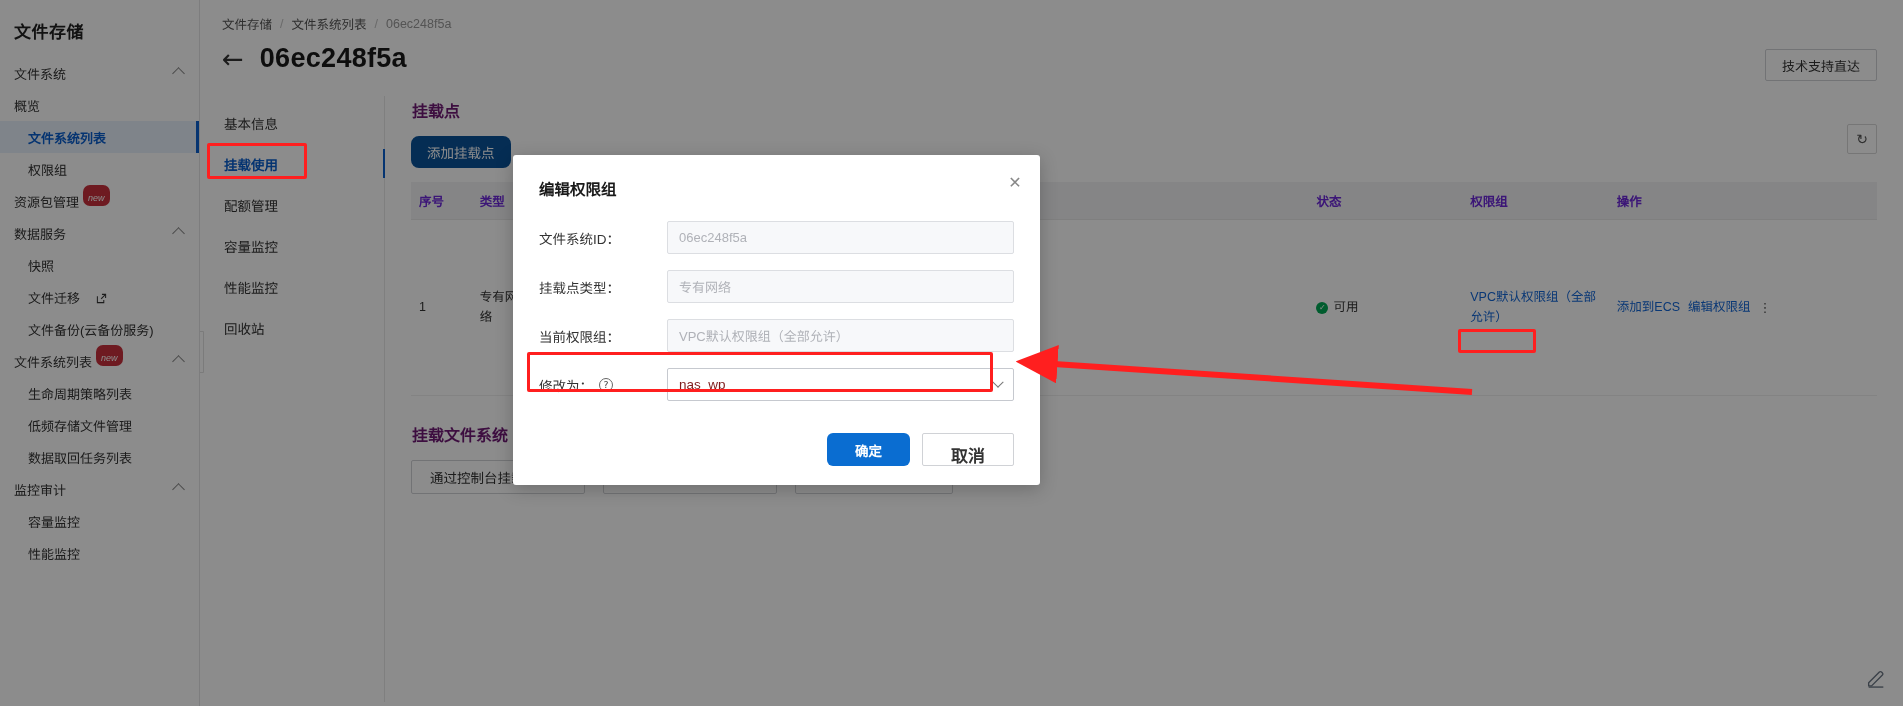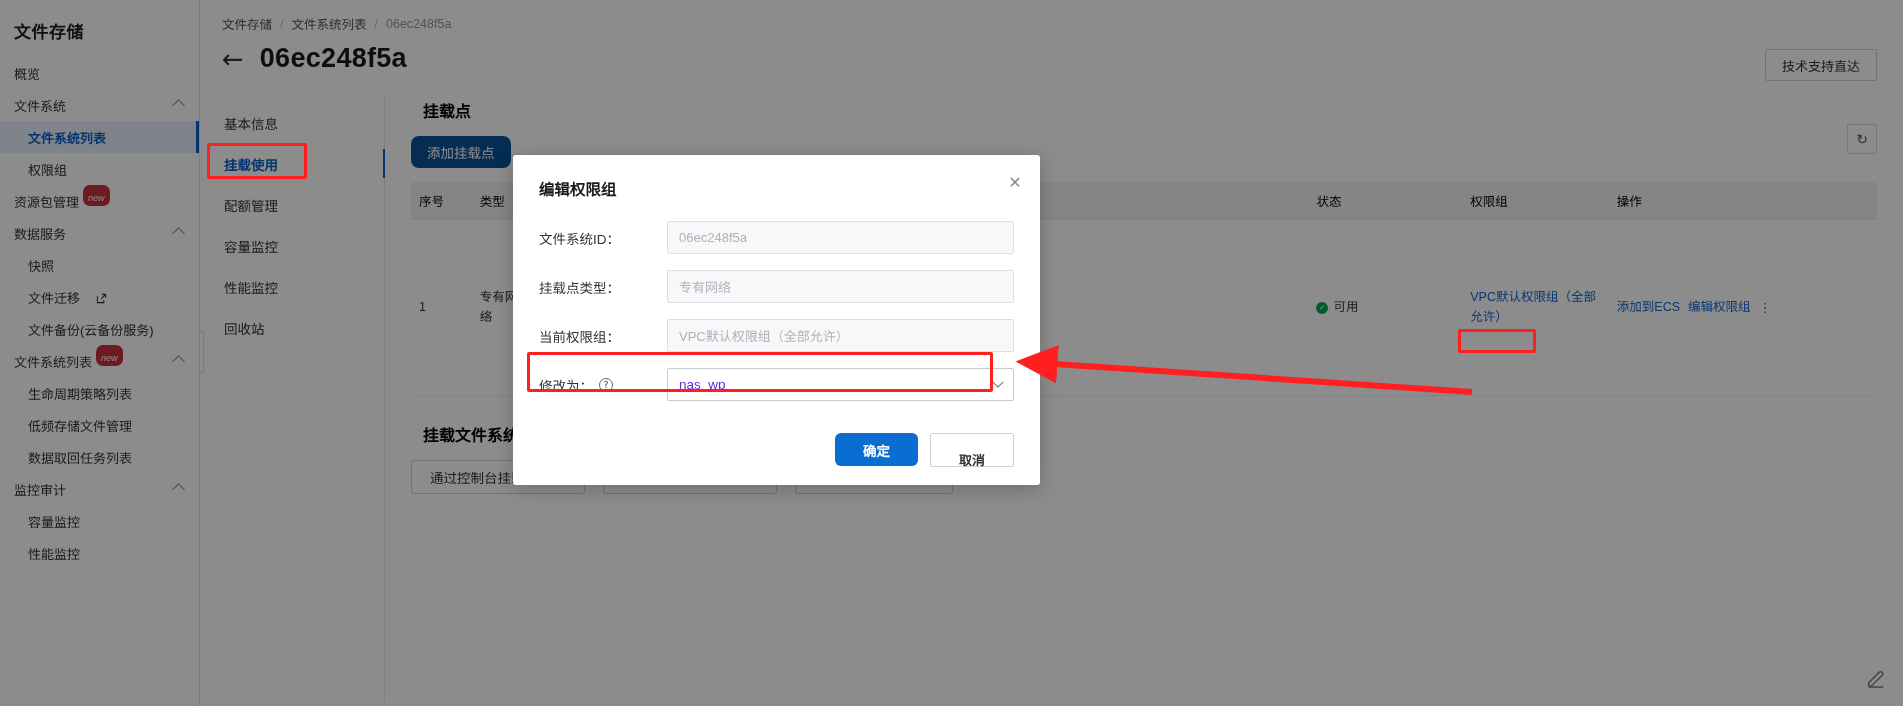--- a/index.html
+++ b/index.html
@@ -194,22 +194,22 @@
   
   .main-panel {
     flex: 1;
     padding: 0 26px 0 26px;
     overflow: hidden;
     position: relative;
   }
   .section-title {
     font-size: 16px;
     font-weight: bold;
-    color: #000000;
-    margin: 2px 0 14px 12px;
+    color: #701a75;
+    margin: 2px 0 14px 1px;
   }
   .primary-btn {
     background: #0a529a;
     color: #fff;
     border: none;
     border-radius: 8px;
     height: 32px;
     padding: 0 16px;
     font-size: 13.5px;
     cursor: pointer;
@@ -234,22 +234,22 @@
   
   .tbl {
     width: 100%;
     border-collapse: collapse;
     margin-top: 14px;
     font-size: 12.5px;
     table-layout: fixed;
   }
   .tbl thead th {
     background: #f2f3f5;
-    font-weight: normal;
-    color: #000000;
+    font-weight: bold;
+    color: #6d28d9;
     text-align: left;
     padding: 9px 8px;
     vertical-align: top;
     font-size: 12.5px;
     border-bottom: 1px solid #e8e8e8;
   }
   .tbl tbody td {
     padding: 10px 8px;
     vertical-align: middle;
     color: #333;
@@ -389,21 +389,21 @@
     flex: 1;
     height: 33px;
     border: 1px solid #c6c9cf;
     border-radius: 2px;
     background: #fff;
     display: flex;
     align-items: center;
     justify-content: space-between;
     padding: 0 11px;
     font-size: 13.5px;
-    color: #6d28d9;
+    color: #7f1d1d;
     cursor: pointer;
   }
   .caret-down {
     width: 8px; height: 8px;
     border-right: 1.5px solid #777;
     border-bottom: 1.5px solid #777;
     transform: rotate(45deg) translate(-2px,-2px);
     flex: none;
   }
   .modal-actions {
@@ -424,22 +424,22 @@
     font-weight: bold;
     cursor: pointer;
     font-family: inherit;
   }
   .btn-cancel {
     background: #fff;
     color: #333;
     border: 1px solid #d0d2d6;
     border-radius: 2px;
     height: 33px;
-    padding: 16px 28px;
-    font-size: 13px;
+    padding: 8px 28px;
+    font-size: 17px;
     font-weight: bold;
     cursor: pointer;
     font-family: inherit;
   }
 
   
   .anno { position: absolute; z-index: 90; pointer-events: none; }
   .anno-box { border: 3px solid #ff1f1f; border-radius: 2px; }
   .hl-menu   { left: 207px; top: 143px;  width: 100px; height: 36px; }
   .hl-field  { left: 527px; top: 352px;  width: 466px; height: 40px; }
@@ -459,29 +459,29 @@
 </head>
 <body>
 
 <div id="app">
 
   <aside class="sidebar">
     <div class="sidebar-title">文件存储</div>
 
     <div class="nav-item">
       <span class="nav-label">
+          <span>文件系统</span>
+        </span>
+      <span class="chev"></span>
+    </div>
+
+    <div class="nav-item">
+      <span class="nav-label">
           <span>概览</span>
         </span>
-    </div>
-
-    <div class="nav-item">
-      <span class="nav-label">
-          <span>文件系统</span>
-        </span>
-      <span class="chev"></span>
     </div>
 
     <div class="nav-item sub active">
       <span class="nav-label">
           <span>文件系统列表</span>
         </span>
     </div>
 
     <div class="nav-item sub">
       <span class="nav-label">

